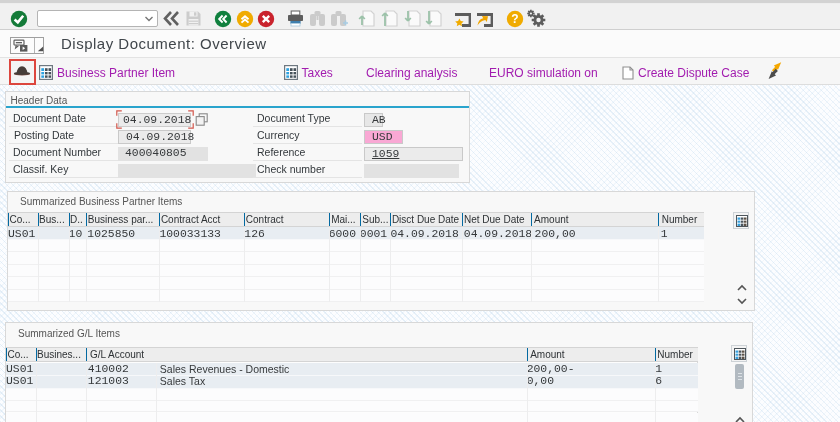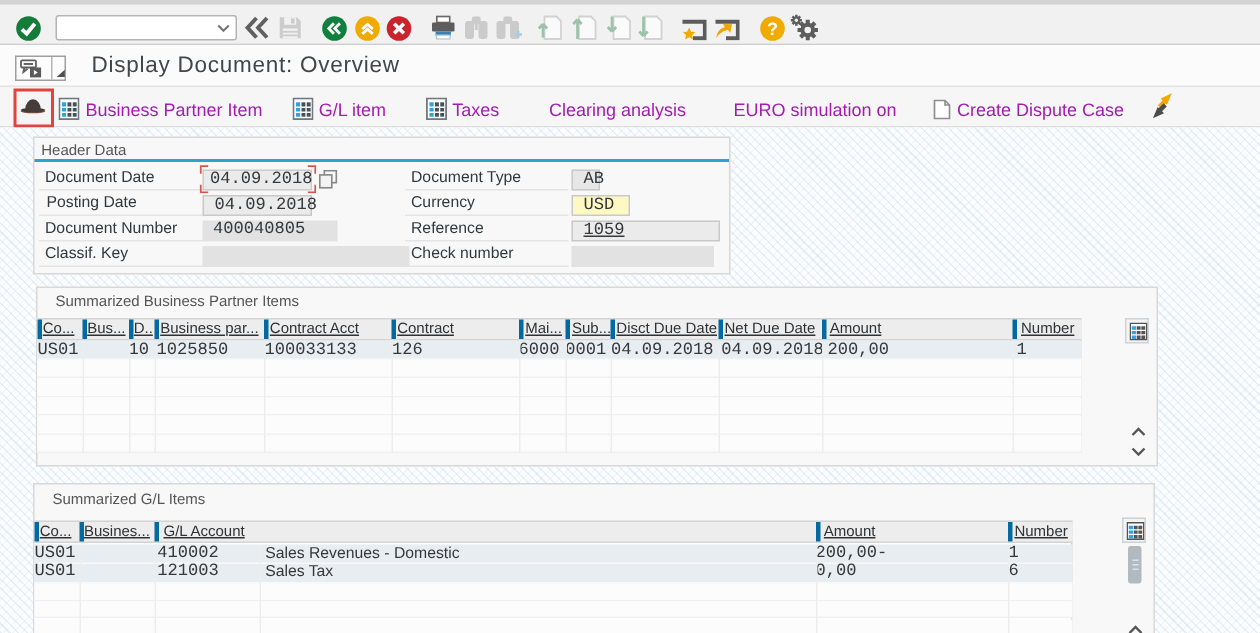--- a/index.html
+++ b/index.html
@@ -31,38 +31,38 @@
   color:#a21caf; white-space:nowrap; }
 .abtn svg { vertical-align:-3px; margin-right:4px; }
 
 
 #content { left:0; top:85px; width:840px; height:337px;
   background:
    repeating-linear-gradient(45deg, rgba(167,202,230,0.26) 0 1px, rgba(255,255,255,0) 1px 4.2px),
    repeating-linear-gradient(135deg, rgba(167,202,230,0.12) 0 1px, rgba(255,255,255,0) 1px 4.2px),
    #fcfdff; }
 
-.gbox { position:absolute; background:#f8f8f8; border:1px solid #d8d8d8;margin-left:17px; }
+.gbox { position:absolute; background:#f8f8f8; border:1px solid #d8d8d8; }
 .gtitle { position:absolute; font-size:10px; color:#555555; white-space:nowrap; }
 
 
 #hdrbox { left:5px; top:6px; width:465px; height:92px; }
 
 #blueline { position:absolute; left:0px; top:13.5px; width:463px; height:2px; background:#2aa4cd; }
 .flabel { position:absolute; font-size:10.5px; color:#33383c; white-space:nowrap; }
 .fld { position:absolute; height:14px; font-family:"Liberation Mono", monospace;
   font-size:11.4px; line-height:12.6px; color:#36393b; padding-left:7px; white-space:nowrap; }
 .fld.edit { background:#ebebeb; border:1px solid #c9c9c9; }
 .fld.disp { background:#e2e2e2; }
 .lline { position:absolute; height:1px; background:#e4e4e4; }
 
 
 .thead { position:absolute; background:#ededed; border-top:1px solid #d4d4d4;
   border-bottom:1px solid #d4d4d4; }
-.hcell { position:absolute; font-size:10px; color:#2e3235; line-height:13.5px; border-left:3px solid #0369a1; white-space:nowrap; overflow:hidden; height:100%;text-decoration:underline; }
+.hcell { position:absolute; font-size:10px; color:#2e3235; line-height:13.5px; border-left:1px solid #0369a1; white-space:nowrap; overflow:hidden; height:100%; }
 .drow { position:absolute; background:#e8edf2; border-bottom:1px solid #f7f8fa; }
 .erow { position:absolute; background:#fcfcfd; border-bottom:1px solid #f0f0f1; }
 .dcell { position:absolute; font-family:"Liberation Mono", monospace; font-size:11.4px;
   color:#36393b; white-space:nowrap; }
 .vline { position:absolute; width:1px; background:#ededee; }
 .tblarea { position:absolute; background:#fdfdfd; border-right:1px solid #d8d8d8; }
 .ticonbtn { position:absolute; width:16px; height:17px; background:#f4f4f4;
   border:1px solid #cdd2d6; }
 </style>
 </head>
@@ -198,27 +198,20 @@
       <path d="M3.7 10.5 A 5.3 7.3 0 0 1 14.3 10.5 Z" fill="#463d39"></path>
     </svg>
   </div>
   <div class="abtn" style="left:39px"><svg width="14" height="15" viewBox="0 0 14 15">
         <rect x="0.6" y="0.6" width="12.8" height="13.8" fill="#fff" stroke="#6e7880" stroke-width="1.2"></rect>
         <rect x="2.3" y="3.2" width="2.8" height="9.6" fill="#2da2e0"></rect>
         <rect x="6" y="3.2" width="2.6" height="9.6" fill="#46525a"></rect>
         <rect x="9.5" y="3.2" width="2.6" height="9.6" fill="#46525a"></rect>
         <path d="M2 6.5 H12.3 M2 9.9 H12.3" stroke="#fff" stroke-width="1"></path>
       </svg>Business Partner Item</div>
-  <div class="abtn" style="left:194.5px"><svg width="14" height="15" viewBox="0 0 14 15">
-        <rect x="0.6" y="0.6" width="12.8" height="13.8" fill="#fff" stroke="#6e7880" stroke-width="1.2"></rect>
-        <rect x="2.3" y="3.2" width="2.8" height="9.6" fill="#2da2e0"></rect>
-        <rect x="6" y="3.2" width="2.6" height="9.6" fill="#46525a"></rect>
-        <rect x="9.5" y="3.2" width="2.6" height="9.6" fill="#46525a"></rect>
-        <path d="M2 6.5 H12.3 M2 9.9 H12.3" stroke="#fff" stroke-width="1"></path>
-      </svg>G/L item</div>
   <div class="abtn" style="left:283.5px"><svg width="14" height="15" viewBox="0 0 14 15">
         <rect x="0.6" y="0.6" width="12.8" height="13.8" fill="#fff" stroke="#6e7880" stroke-width="1.2"></rect>
         <rect x="2.3" y="3.2" width="2.8" height="9.6" fill="#2da2e0"></rect>
         <rect x="6" y="3.2" width="2.6" height="9.6" fill="#46525a"></rect>
         <rect x="9.5" y="3.2" width="2.6" height="9.6" fill="#46525a"></rect>
         <path d="M2 6.5 H12.3 M2 9.9 H12.3" stroke="#fff" stroke-width="1"></path>
       </svg>Taxes</div>
   <div class="abtn" style="left:489px">EURO simulation on</div>
   <div class="abtn" style="left:366px">Clearing analysis</div>
   <div class="abtn" style="left:622px"><svg width="12" height="14" viewBox="0 0 12 14">
@@ -253,21 +246,21 @@
     </svg>
     <div class="flabel" style="left:251px;top:19.5px">Document Type</div>
     <div class="lline" style="left:247px;top:33.5px;width:109px"></div>
     <div class="fld edit" style="left:358px;top:20.5px;width:19px;background:#e7e7e7">AB</div>
 
     <div class="flabel" style="left:8px;top:36.7px">Posting Date</div>
     <div class="lline" style="left:3px;top:50.7px;width:109px"></div>
     <div class="fld edit" style="left:112px;top:37.7px;width:73px">04.09.2018</div>
     <div class="flabel" style="left:251px;top:36.7px">Currency</div>
     <div class="lline" style="left:247px;top:50.7px;width:109px"></div>
-    <div class="fld edit" style="left:358px;top:37.7px;width:39px;background:#fef9c3">USD</div>
+    <div class="fld edit" style="left:358px;top:37.7px;width:39px;background:#f9a8d4">USD</div>
 
     <div class="flabel" style="left:7px;top:53.9px">Document Number</div>
     <div class="lline" style="left:3px;top:67.9px;width:109px"></div>
     <div class="fld disp" style="left:112px;top:54.9px;width:90px">400040805</div>
     <div class="flabel" style="left:251px;top:53.9px">Reference</div>
     <div class="lline" style="left:247px;top:67.9px;width:109px"></div>
     <div class="fld edit" style="left:358px;top:54.9px;width:99px"><span style="text-decoration:underline">1059</span></div>
 
     <div class="flabel" style="left:7px;top:71.1px">Classif. Key</div>
     <div class="lline" style="left:3px;top:85.1px;width:109px"></div>

